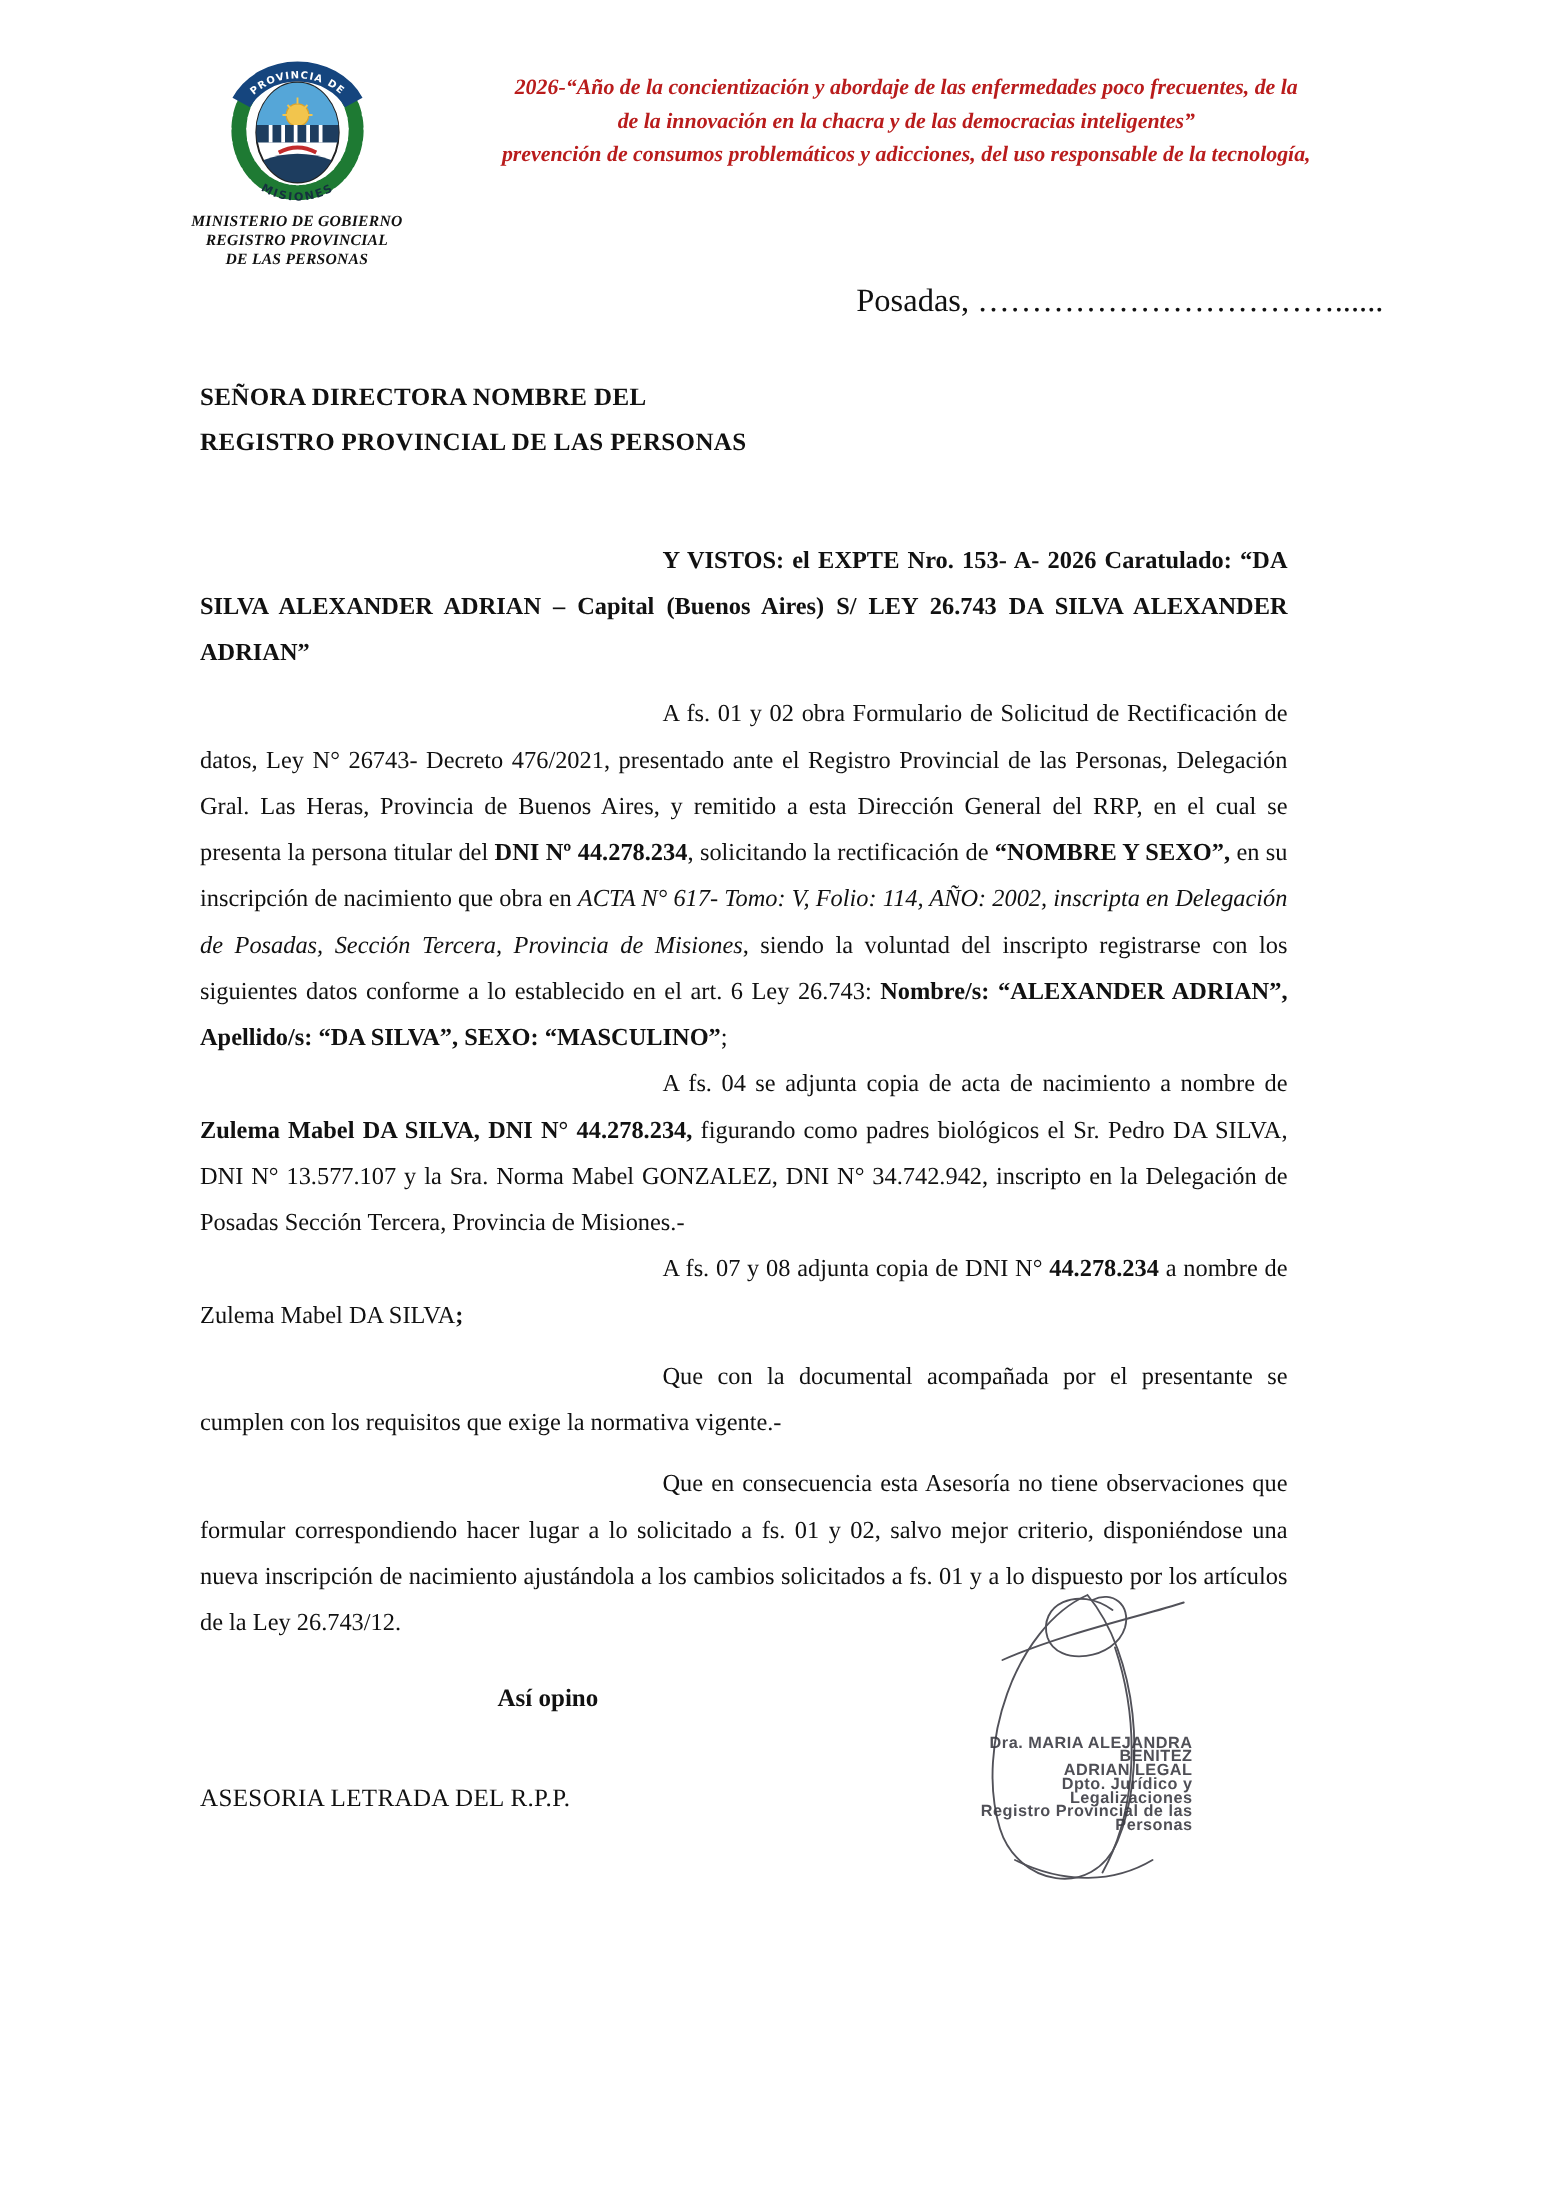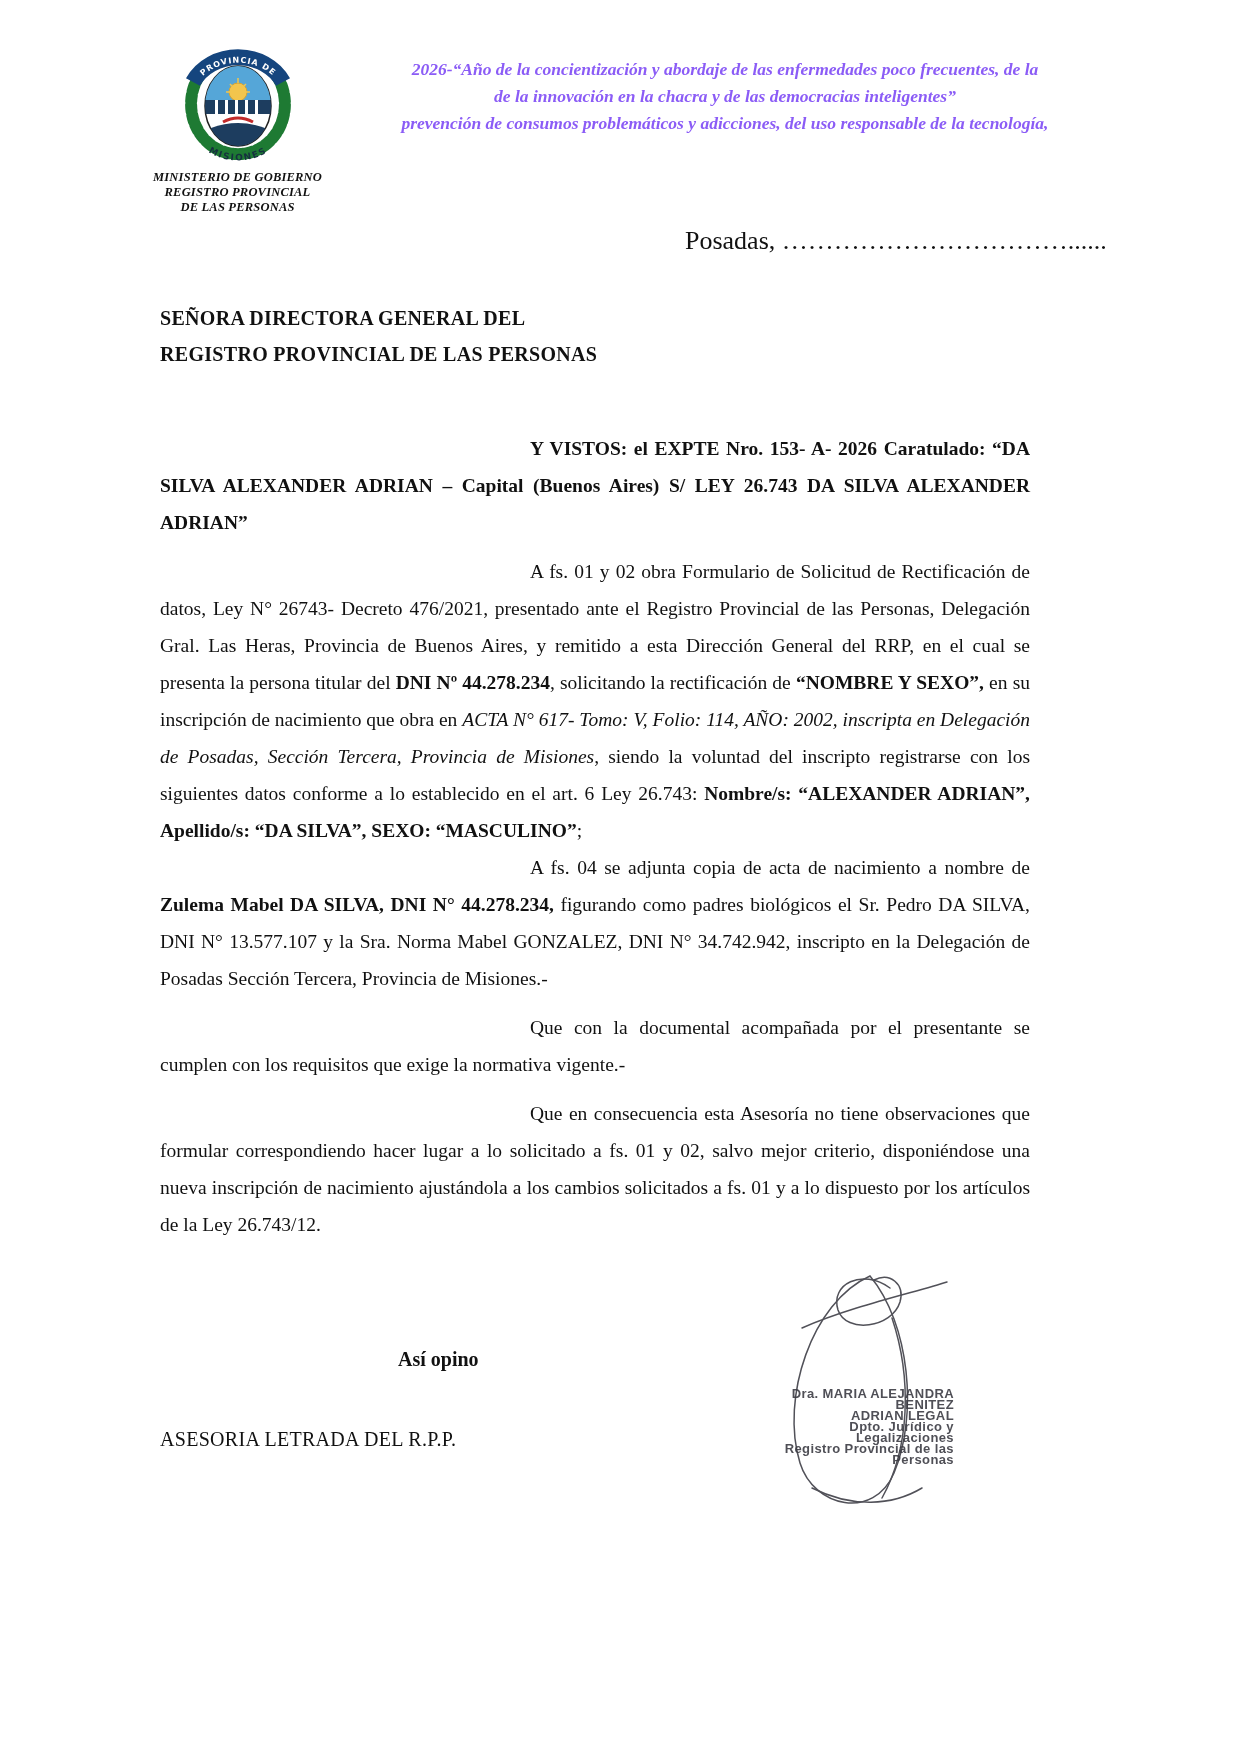--- a/index.html
+++ b/index.html
@@ -13,21 +13,21 @@
     color:#111;
     overflow:hidden;
   }
   
   .logo-block { position:absolute; left:120px; top:34px; width:235px; text-align:center; }
   .logo-block svg { display:block; margin:0 auto; }
   .ministry { margin-top:4px; font-style:italic; font-weight:bold; font-size:12.5px; line-height:15px; letter-spacing:.2px; }
   .year-legend {
     position:absolute; left:372px; top:56px; width:706px;
     font-weight:bold; font-style:italic; font-size:17.5px; line-height:27px;
-    text-align:center; color:#8b5cf6;
+    text-align:center; color:#b91c1c;
   }
   
   .date-line { position:absolute; left:685px; top:226px; font-size:26px; }
   .addressee { position:absolute; left:160px; top:300px; font-weight:bold; font-size:20px; line-height:36px; letter-spacing:.3px; }
   
   .doc-body { position:absolute; left:160px; top:430px; width:870px; font-size:19.5px; }
   .doc-body p.para {
     text-align:justify;
     text-indent:370px;
     line-height:37px;
@@ -109,28 +109,29 @@
 
   <div class="year-legend">
     <div>2026-“Año de la concientización y abordaje de las enfermedades poco frecuentes, de la</div>
     <div>de la innovación en la chacra y de las democracias inteligentes”</div>
     <div>prevención de consumos problemáticos y adicciones, del uso responsable de la tecnología,</div>
   </div>
 
   <div class="date-line">Posadas, ……………………………......</div>
 
   <div class="addressee">
-    <div>SEÑORA DIRECTORA GENERAL DEL</div>
+    <div>SEÑORA DIRECTORA NOMBRE DEL</div>
     <div>REGISTRO PROVINCIAL DE LAS PERSONAS</div>
   </div>
 
   <div class="doc-body">
       <p class="para"><span class="b">Y VISTOS: el EXPTE Nro. 153- A- 2026 Caratulado: “DA SILVA ALEXANDER ADRIAN – Capital (Buenos Aires) S/ LEY 26.743 DA SILVA ALEXANDER ADRIAN”</span></p>
       <p class="para space-before"><span>A fs. 01 y 02 obra Formulario de Solicitud de Rectificación de datos, Ley N° 26743- Decreto 476/2021, presentado ante el Registro Provincial de las Personas, Delegación Gral. Las Heras, Provincia de Buenos Aires, y remitido a esta Dirección General del RRP, en el cual se presenta la persona titular del </span><span class="b">DNI Nº 44.278.234</span><span>, solicitando la rectificación de </span><span class="b">“NOMBRE Y SEXO”,</span><span> en su inscripción de nacimiento que obra en </span><span class="i">ACTA N° 617- Tomo: V, Folio: 114, AÑO: 2002, inscripta en Delegación de Posadas, Sección Tercera, Provincia de Misiones</span><span>, siendo la voluntad del inscripto registrarse con los siguientes datos conforme a lo establecido en el art. 6 Ley 26.743: </span><span class="b">Nombre/s: “ALEXANDER ADRIAN”, Apellido/s: “DA SILVA”, SEXO: “MASCULINO”</span><span>;</span></p>
       <p class="para"><span>A fs. 04 se adjunta copia de acta de nacimiento a nombre de </span><span class="b">Zulema Mabel DA SILVA, DNI N° 44.278.234,</span><span> figurando como padres biológicos el Sr. Pedro DA SILVA, DNI N° 13.577.107 y la Sra. Norma Mabel GONZALEZ, DNI N° 34.742.942, inscripto en la Delegación de Posadas Sección Tercera, Provincia de Misiones.-</span></p>
+      <p class="para"><span>A fs. 07 y 08 adjunta copia de DNI N° </span><span class="b">44.278.234</span><span> a nombre de Zulema Mabel DA SILVA</span><span class="b">;</span></p>
       <p class="para space-before"><span>Que con la documental acompañada por el presentante  se cumplen con los requisitos que exige la normativa vigente.-</span></p>
       <p class="para space-before"><span>Que en consecuencia esta Asesoría no tiene observaciones que formular correspondiendo hacer lugar a lo solicitado a fs. 01 y 02, salvo mejor criterio, disponiéndose una nueva inscripción de nacimiento ajustándola a los cambios solicitados a fs. 01 y a lo dispuesto por los artículos de la Ley 26.743/12.</span></p>
     </div>
 
   <div class="asi-opino">Así opino</div>
   <div class="office">ASESORIA LETRADA DEL R.P.P.</div>
 
   <div class="signature">
     <svg width="250" height="280" viewBox="0 0 250 280">
       <g fill="none" stroke="#33333c" stroke-width="1.5" opacity="0.85" stroke-linecap="round">

